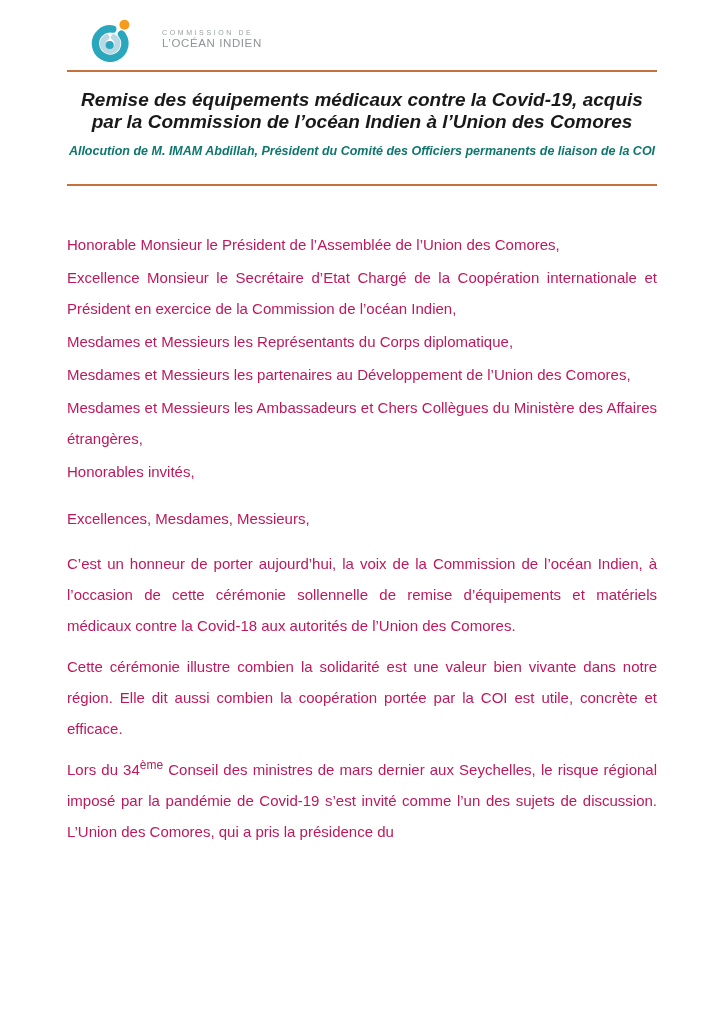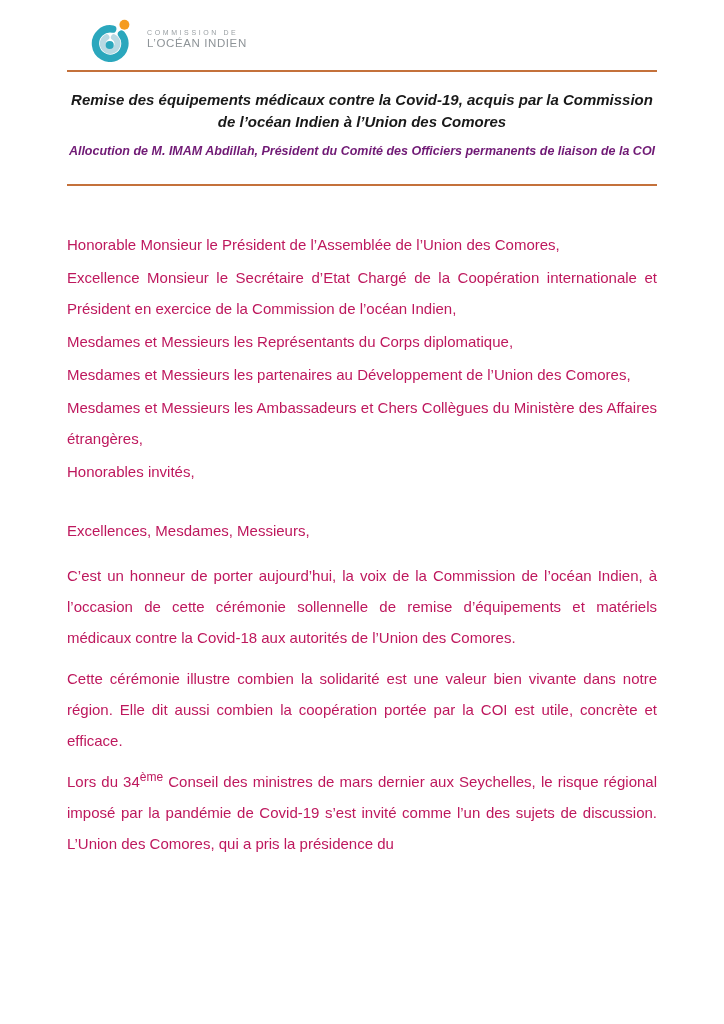--- a/index.html
+++ b/index.html
@@ -15,21 +15,21 @@
     box-sizing: border-box;
     padding: 16px 67px 0 67px;
     font-family: "Liberation Sans", sans-serif;
     color: #1c1c1c;
     overflow: hidden;
   }
   
   .logo-row {
     display: flex;
     align-items: center;
-    gap: 12px;
+    gap: 27px;
     height: 46px;
     margin-left: 22px;
     margin-bottom: 8px;
   }
   .logo-mark svg { display: block; }
   .logo-text { display: flex; flex-direction: column; justify-content: center; }
   .logo-text .l1 {
     font-size: 7px;
     letter-spacing: 2.6px;
     color: #9aa0a4;
@@ -50,47 +50,47 @@
     background: #c4713b;
   }
   .rule-2 { margin-top: 24px; }
   
   .doc-title {
     margin: 17px auto 0 auto;
     max-width: 598px;
     text-align: center;
     font-weight: bold;
     font-style: italic;
-    font-size: 15px;
+    font-size: 19px;
     line-height: 22px;
     color: #191919;
   }
   .doc-subtitle {
     margin: 10px auto 0 auto;
     max-width: 598px;
     text-align: center;
     font-weight: bold;
     font-style: italic;
     font-size: 12.5px;
     line-height: 17px;
-    color: #701a75;
+    color: #0f766e;
   }
   
   .doc-body {
     margin-top: 43px;
     font-size: 15px;
     line-height: 31px;
     color: #be185d;
   }
   .doc-body p {
     margin: 0 0 2px 0;
     text-align: justify;
   }
   .doc-body p.para { margin-bottom: 10px; }
-  .doc-body p.greeting { margin-top: 28px; margin-bottom: 14px; }
+  .doc-body p.greeting { margin-top: 16px; margin-bottom: 14px; }
   sup.ord {
     font-size: 12px;
     line-height: 0;
     vertical-align: super;
   }
 </style>
 </head>
 <body>
 
 <div class="page">

